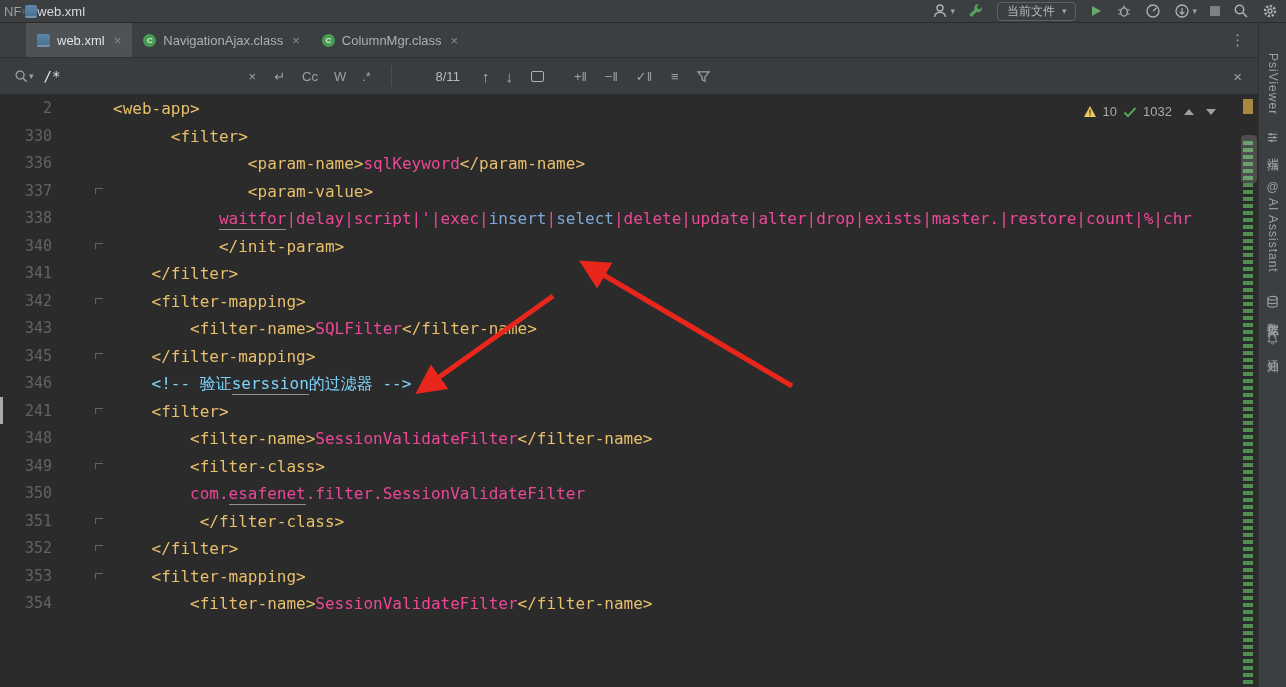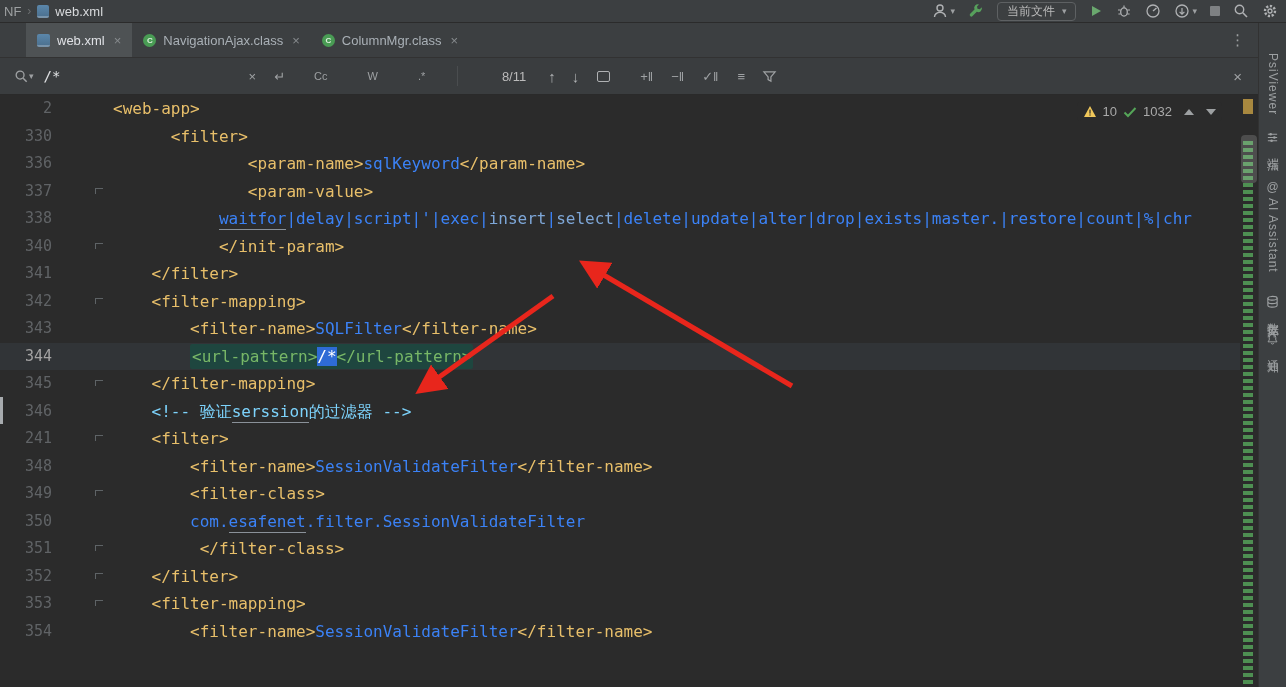--- a/index.html
+++ b/index.html
@@ -3,21 +3,21 @@
 <meta charset="utf-8">
 <style>
   * { margin:0; padding:0; box-sizing:border-box; }
   html,body { width:1286px; height:687px; overflow:hidden; background:#2B2B2B;
     font-family:"Liberation Sans", sans-serif; }
   .app { position:relative; width:1286px; height:687px; background:#2B2B2B; color:#BBBBBB; }
 
   
   .titlebar { height:23px; background:#3C3F41; border-bottom:1px solid #2B2B2B;
     display:flex; align-items:center; padding:0 8px 0 4px; }
-  .crumbs { display:flex; align-items:center; gap:6px; font-size:13px; }
+  .crumbs { display:flex; align-items:center; gap:0; font-size:13px; }
   .crumb-project { color:#9DA0A2; }
   .crumb-sep { color:#6B6E70; font-size:12px; }
   .crumb-file { color:#D8DADC; }
   .tb-right { margin-left:auto; display:flex; align-items:center; gap:13px; }
   .tb-ic { display:inline-flex; align-items:center; gap:2px; cursor:default; }
   .caret { font-size:9px; color:#9DA0A2; }
   .runcfg { border:1px solid #5E6163; border-radius:4px; height:19px; padding:0 9px;
     display:inline-flex; align-items:center; gap:7px; font-size:12px; color:#BBBBBB; }
   .stop-sq { width:10px; height:10px; background:#7E8183; display:inline-block; border-radius:1px; }
 
@@ -36,41 +36,41 @@
   .class-ic { background:#499C54; border-radius:50%; }
   .tab-close { color:#878B8E; font-size:13px; margin-left:2px; }
   .kebab { position:absolute; right:12px; top:8px; color:#9DA0A2; font-size:15px; letter-spacing:1px; }
 
   
   .findbar { height:37px; background:#3A3D3F; border-bottom:1px solid #2A2A2A;
     display:flex; align-items:center; padding:0 10px 0 14px; font-size:13px; color:#AFB1B3; }
   .fb-query { color:#E0E2E4; font-family:"DejaVu Sans Mono", monospace; font-size:14px;
     width:196px; margin-left:10px; }
   .fb-ic { color:#9FA2A4; margin:0 9px; font-size:13px; }
-  .fb-toggle { color:#9DA0A2; margin:0 20px; font-size:11px; }
+  .fb-toggle { color:#9DA0A2; margin:0 8px; font-size:13px; }
   .fb-sep { width:1px; height:20px; background:#4A4D4F; margin:0 12px; }
   .fb-results { color:#BBBBBB; width:56px; text-align:right; }
   .fb-arrow { font-size:15px; color:#AFB1B3; margin:0 8px; }
   .fb-box { width:13px; height:11px; border:1px solid #AFB1B3; border-radius:2px;
     display:inline-block; margin:0 10px; }
   .fb-close { margin-left:auto; color:#9FA2A4; font-size:15px; margin-right:6px; }
 
   
   .editor { position:relative; flex:1; background:#2B2B2B; overflow:hidden; }
   .line { display:flex; height:27.5px; line-height:27.5px; white-space:pre;
     font-family:"DejaVu Sans Mono", monospace; font-size:16px; }
   .line.current { background:#313437; }
   .ln { flex:none; width:52px; text-align:right; color:#606366; font-size:15px; }
   .line.current .ln { color:#A4A3A3; }
   .foldcol { flex:none; width:61px; position:relative; }
   .fold-marker { position:absolute; left:43px; top:10px; width:8px; height:6px;
     border-left:1px solid #5E6366; border-top:1px solid #5E6366; }
   .code { flex:1; overflow:hidden; }
   .tok.tag { color:#E8BF6A; }
-  .tok.text { color:#3b82f6;margin-top:9px; }
+  .tok.text { color:#ec4899;margin-top:9px; }
   .tok.comment { color:#7dd3fc; }
   .tok.kw { color:#7EA7D8; }
   .tok.mtag { color:#77B767; }
   .tok.sel { background:#2E6BD6; color:#FFFFFF; }
   .tok.u { border-bottom:1px solid #8A9199; padding-bottom:1px; }
   .match-bg { background:#1E463F; border-radius:2px; padding:3px 2px; }
 
   .caret-tick { position:absolute; left:0; top:302px; width:3px; height:27px; background:#A7ABAE; }
 
   
@@ -227,21 +227,20 @@
         <div>
             <div class="line"><span class="ln">2</span><span class="foldcol"></span><span class="code" style="padding-left: 0ch;"><span class="tok tag">&lt;web-app&gt;</span></span></div>
             <div class="line"><span class="ln">330</span><span class="foldcol"></span><span class="code" style="padding-left: 6ch;"><span class="tok tag">&lt;filter&gt;</span></span></div>
             <div class="line"><span class="ln">336</span><span class="foldcol"></span><span class="code" style="padding-left: 14ch;"><span class="tok tag">&lt;param-name&gt;</span><span class="tok text">sqlKeyword</span><span class="tok tag">&lt;/param-name&gt;</span></span></div>
             <div class="line"><span class="ln">337</span><span class="foldcol"><span class="fold-marker"></span></span><span class="code" style="padding-left: 14ch;"><span class="tok tag">&lt;param-value&gt;</span></span></div>
             <div class="line"><span class="ln">338</span><span class="foldcol"></span><span class="code" style="padding-left: 11ch;"><span class="tok text u">waitfor</span><span class="tok text">|delay|script|'|exec|</span><span class="tok kw">insert</span><span class="tok text">|</span><span class="tok kw">select</span><span class="tok text">|delete|update|alter|drop|exists|master.|restore|count|%|chr</span></span></div>
             <div class="line"><span class="ln">340</span><span class="foldcol"><span class="fold-marker"></span></span><span class="code" style="padding-left: 11ch;"><span class="tok tag">&lt;/init-param&gt;</span></span></div>
             <div class="line"><span class="ln">341</span><span class="foldcol"></span><span class="code" style="padding-left: 4ch;"><span class="tok tag">&lt;/filter&gt;</span></span></div>
             <div class="line"><span class="ln">342</span><span class="foldcol"><span class="fold-marker"></span></span><span class="code" style="padding-left: 4ch;"><span class="tok tag">&lt;filter-mapping&gt;</span></span></div>
             <div class="line"><span class="ln">343</span><span class="foldcol"></span><span class="code" style="padding-left: 8ch;"><span class="tok tag">&lt;filter-name&gt;</span><span class="tok text">SQLFilter</span><span class="tok tag">&lt;/filter-name&gt;</span></span></div>
-            <div class="line current"><span class="ln">344</span><span class="foldcol"></span><span class="code" style="padding-left: 8ch;"><span class="match-bg"><span class="tok mtag">&lt;url-pattern&gt;</span><span class="tok sel">/*</span><span class="tok mtag">&lt;/url-pattern&gt;</span></span></span></div>
             <div class="line"><span class="ln">345</span><span class="foldcol"><span class="fold-marker"></span></span><span class="code" style="padding-left: 4ch;"><span class="tok tag">&lt;/filter-mapping&gt;</span></span></div>
             <div class="line"><span class="ln">346</span><span class="foldcol"></span><span class="code" style="padding-left: 4ch;"><span class="tok comment">&lt;!-- 验证</span><span class="tok comment u">serssion</span><span class="tok comment">的过滤器 --&gt;</span></span></div>
             <div class="line"><span class="ln">241</span><span class="foldcol"><span class="fold-marker"></span></span><span class="code" style="padding-left: 4ch;"><span class="tok tag">&lt;filter&gt;</span></span></div>
             <div class="line"><span class="ln">348</span><span class="foldcol"></span><span class="code" style="padding-left: 8ch;"><span class="tok tag">&lt;filter-name&gt;</span><span class="tok text">SessionValidateFilter</span><span class="tok tag">&lt;/filter-name&gt;</span></span></div>
             <div class="line"><span class="ln">349</span><span class="foldcol"><span class="fold-marker"></span></span><span class="code" style="padding-left: 8ch;"><span class="tok tag">&lt;filter-class&gt;</span></span></div>
             <div class="line"><span class="ln">350</span><span class="foldcol"></span><span class="code" style="padding-left: 8ch;"><span class="tok text">com.</span><span class="tok text u">esafenet</span><span class="tok text">.filter.SessionValidateFilter</span></span></div>
             <div class="line"><span class="ln">351</span><span class="foldcol"><span class="fold-marker"></span></span><span class="code" style="padding-left: 9ch;"><span class="tok tag">&lt;/filter-class&gt;</span></span></div>
             <div class="line"><span class="ln">352</span><span class="foldcol"><span class="fold-marker"></span></span><span class="code" style="padding-left: 4ch;"><span class="tok tag">&lt;/filter&gt;</span></span></div>
             <div class="line"><span class="ln">353</span><span class="foldcol"><span class="fold-marker"></span></span><span class="code" style="padding-left: 4ch;"><span class="tok tag">&lt;filter-mapping&gt;</span></span></div>
             <div class="line"><span class="ln">354</span><span class="foldcol"></span><span class="code" style="padding-left: 8ch;"><span class="tok tag">&lt;filter-name&gt;</span><span class="tok text">SessionValidateFilter</span><span class="tok tag">&lt;/filter-name&gt;</span></span></div>

